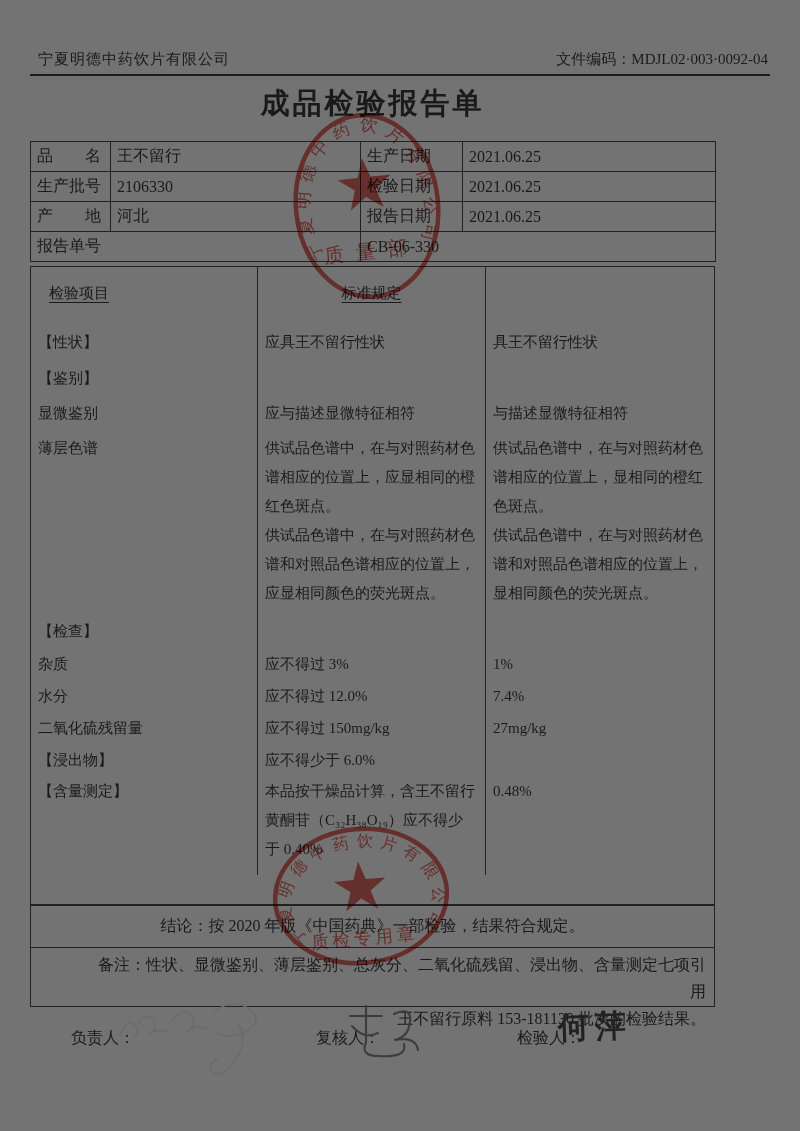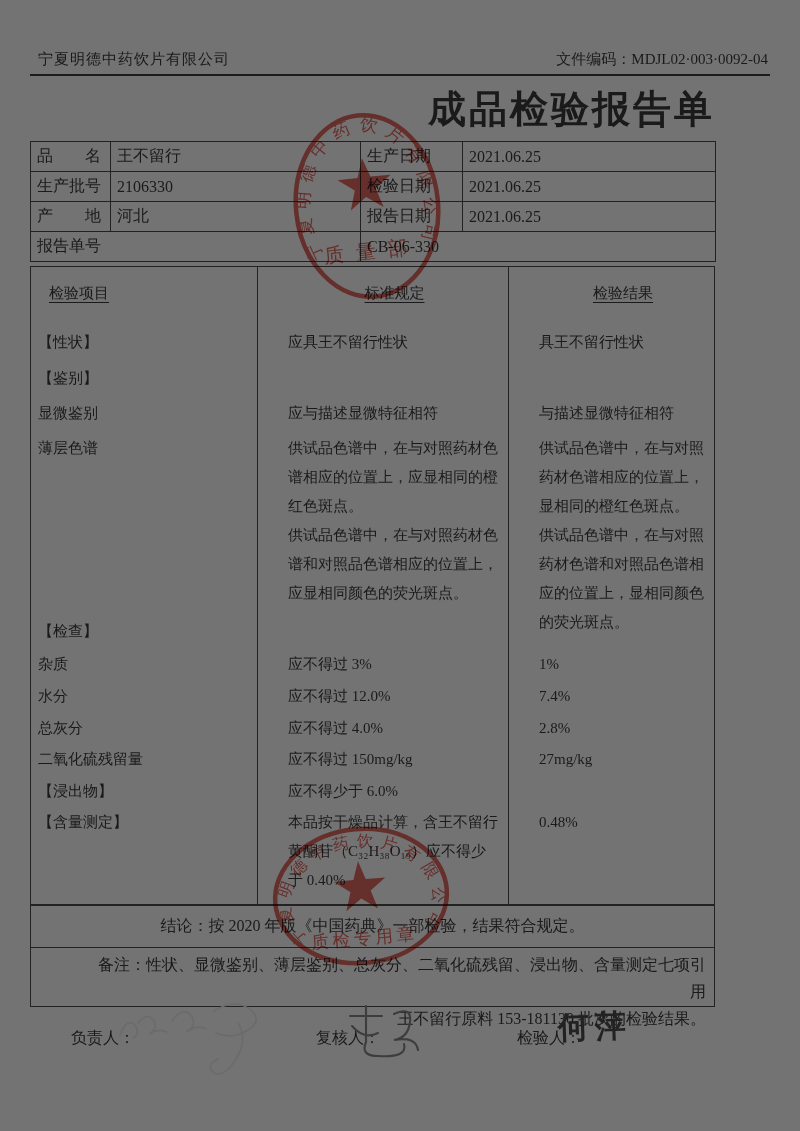--- a/index.html
+++ b/index.html
@@ -7,41 +7,41 @@
     position:relative;width:800px;height:1131px;margin:0 auto;
     background:#737373;overflow:hidden;
     font-family:"Liberation Serif","DejaVu Serif",serif;
     color:#1a1a1a;
   }
   
   .hdr-company{position:absolute;left:38px;top:50px;font-size:15px;letter-spacing:1px;}
   .hdr-code{position:absolute;right:32px;top:50px;font-size:15px;}
   .hdr-rule{position:absolute;left:30px;top:74px;width:740px;height:0;border-top:2px solid #1c1c1c;}
   .doc-title{
-    position:absolute;left:30px;top:84px;width:685px;text-align:right;
-    font-size:38px;font-weight:bold;letter-spacing:3px;
+    position:absolute;left:30px;top:84px;width:685px;text-align:center;
+    font-size:29px;font-weight:bold;letter-spacing:3px;
   }
   
   table.info{
     position:absolute;left:30px;top:141px;width:685px;
     border-collapse:collapse;table-layout:fixed;
     font-size:16px;
   }
   table.info td{
     border:1px solid #222;height:29px;padding:0 6px;
     white-space:nowrap;overflow:hidden;
   }
   table.info{border:1.5px solid #222;}
   
   .insp{
     position:absolute;left:30px;top:266px;width:685px;height:639px;
     border:1.5px solid #222;box-sizing:border-box;
     font-size:15px;
   }
-  .insp-row{display:flex;box-sizing:border-box;gap:23px;}
+  .insp-row{display:flex;box-sizing:border-box;}
   .insp-row .cell{box-sizing:border-box;padding:5px 7px 0 7px;line-height:29px;white-space:pre-line;}
   .insp-row .c1{width:227px;border-right:1px solid #222;}
   .insp-row .c2{width:228px;border-right:1px solid #222;}
   .insp-row .c3{flex:1;}
   .insp-head .cell{padding-top:12px;}
   .insp-head .c1{padding-left:18px;}
   .insp-head .c2,.insp-head .c3{text-align:center;}
   .insp-head span{text-decoration:underline;text-underline-offset:4px;}
   
   .concl{
@@ -110,21 +110,20 @@
       <td colspan="2">报告单号</td>
       <td colspan="2">CB-06-330</td>
     </tr>
   </tbody>
     </table>
 
   <div class="insp">
     <div class="insp-row insp-head" style="height:56px">
       <div class="cell c1"><span>检验项目</span></div>
       <div class="cell c2"><span>标准规定</span></div>
-      <div class="cell c3"><span>检验结果</span></div>
     </div>
     <div class="insp-row" style="height:36px">
       <div class="cell c1">【性状】</div>
       <div class="cell c2">应具王不留行性状</div>
       <div class="cell c3">具王不留行性状</div>
     </div>
     <div class="insp-row" style="height:35px">
       <div class="cell c1">【鉴别】</div>
       <div class="cell c2"></div>
       <div class="cell c3"></div>
@@ -148,25 +147,20 @@
     </div>
     <div class="insp-row" style="height:32px">
       <div class="cell c1">杂质</div>
       <div class="cell c2">应不得过 3%</div>
       <div class="cell c3">1%</div>
     </div>
     <div class="insp-row" style="height:32px">
       <div class="cell c1">水分</div>
       <div class="cell c2">应不得过 12.0%</div>
       <div class="cell c3">7.4%</div>
-    </div>
-    <div class="insp-row" style="height:31px">
-      <div class="cell c1">总灰分</div>
-      <div class="cell c2">应不得过 4.0%</div>
-      <div class="cell c3">2.8%</div>
     </div>
     <div class="insp-row" style="height:32px">
       <div class="cell c1">二氧化硫残留量</div>
       <div class="cell c2">应不得过 150mg/kg</div>
       <div class="cell c3">27mg/kg</div>
     </div>
     <div class="insp-row" style="height:31px">
       <div class="cell c1">【浸出物】</div>
       <div class="cell c2">应不得少于 6.0%</div>
     </div>

